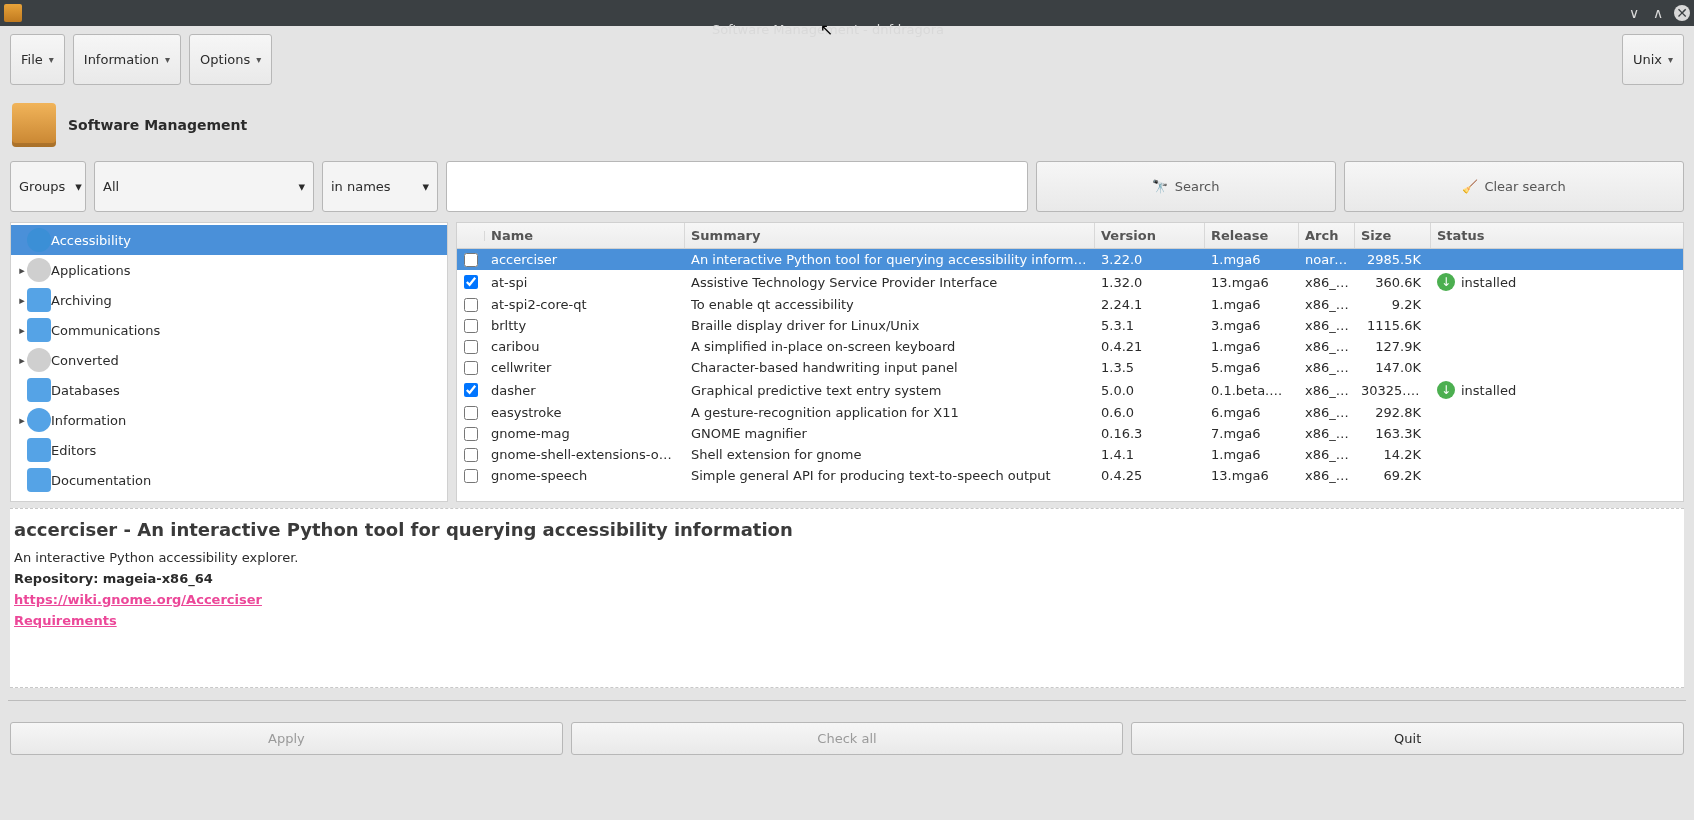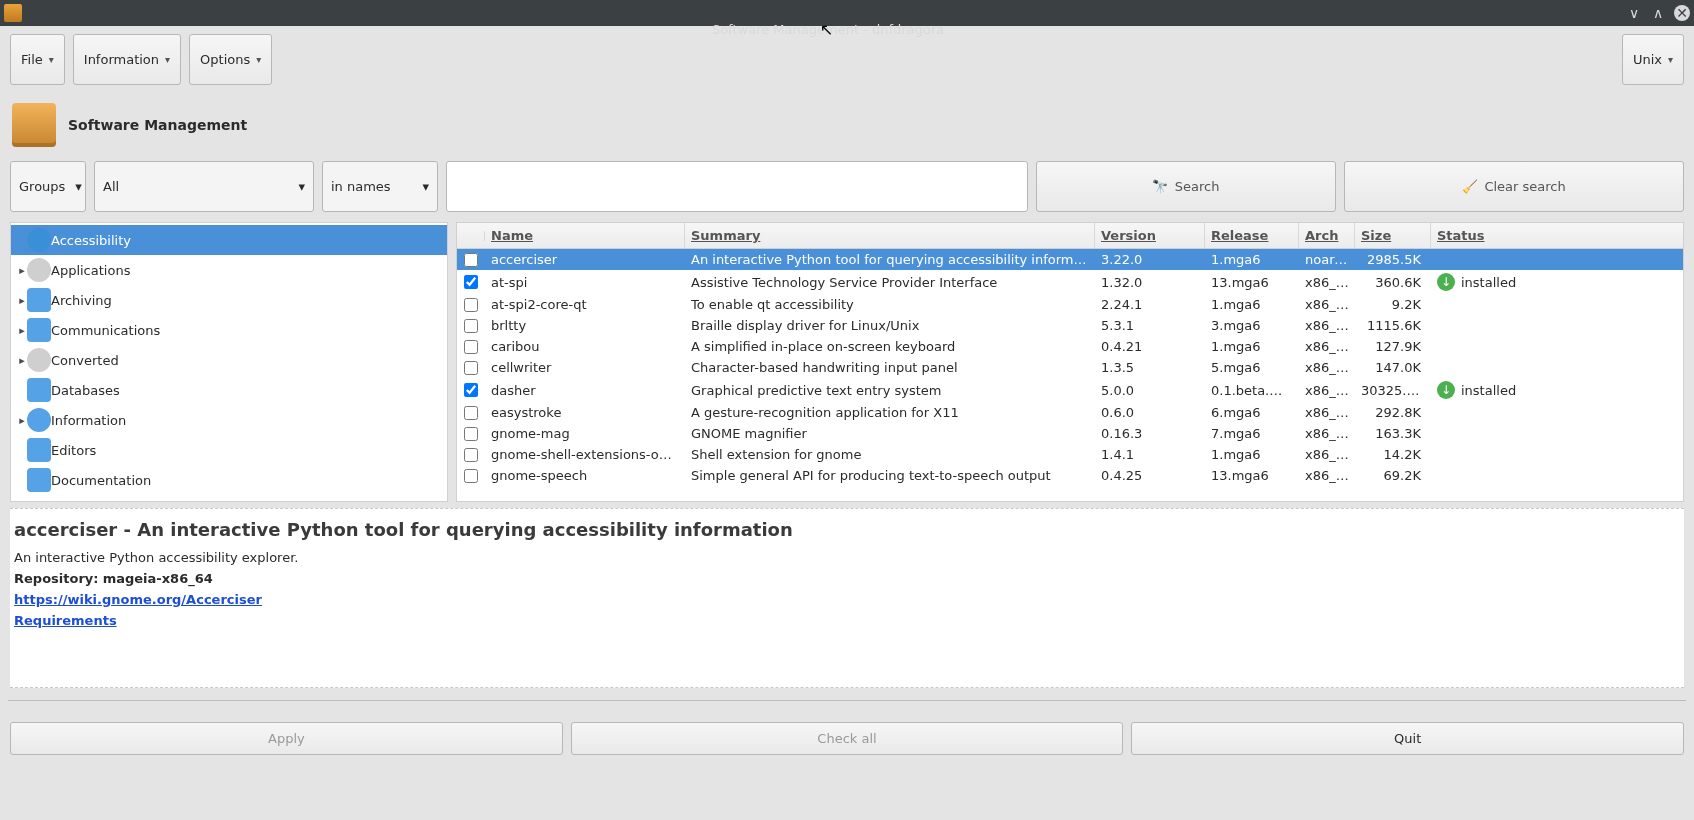--- a/index.html
+++ b/index.html
@@ -140,21 +140,20 @@
   .thead, .trow {
     display:grid;
     grid-template-columns: 28px 200px 410px 110px 94px 56px 76px auto;
     align-items:center;
   }
   .thead {
     background: linear-gradient(#f6f6f6,#ececec);
     color:#555;
     font-weight:bold;
     border-bottom:1px solid #d0d0d0;
-    text-decoration:underline;
   }
   .thead .th {
     padding:5px 6px;
     border-right:1px solid #d8d8d8;
     font-size:13px;
     text-align:left;
   }
   .thead .th:last-child{border-right:none;}
   .tbody { overflow-y:auto; flex:1; }
   .trow { font-size:13px; }
@@ -176,21 +175,21 @@
     margin: 6px 10px 0 10px;
     background:#fff;
     border-top:1px dashed #c8c8c8;
     border-bottom:1px dashed #c8c8c8;
     padding:10px 12px 14px 4px;
     height: 180px;
     overflow:auto;
   }
   .detail h2 { font-size:18px; font-weight:bold; color:#3a3a3a; margin-bottom:10px; }
   .detail p { margin:6px 0; font-size:13px; }
-  .detail a { color:#1d4ed8; font-weight:bold; }
+  .detail a { color:#ec4899; font-weight:bold; }
   .detail .repo-label { font-weight:bold; }
 
   
   .hsep {
     height:8px;
     margin:12px 8px 10px 8px;
     border-top:1px solid #bcbcbc;
     background: #e4e4e4;
   }
 

